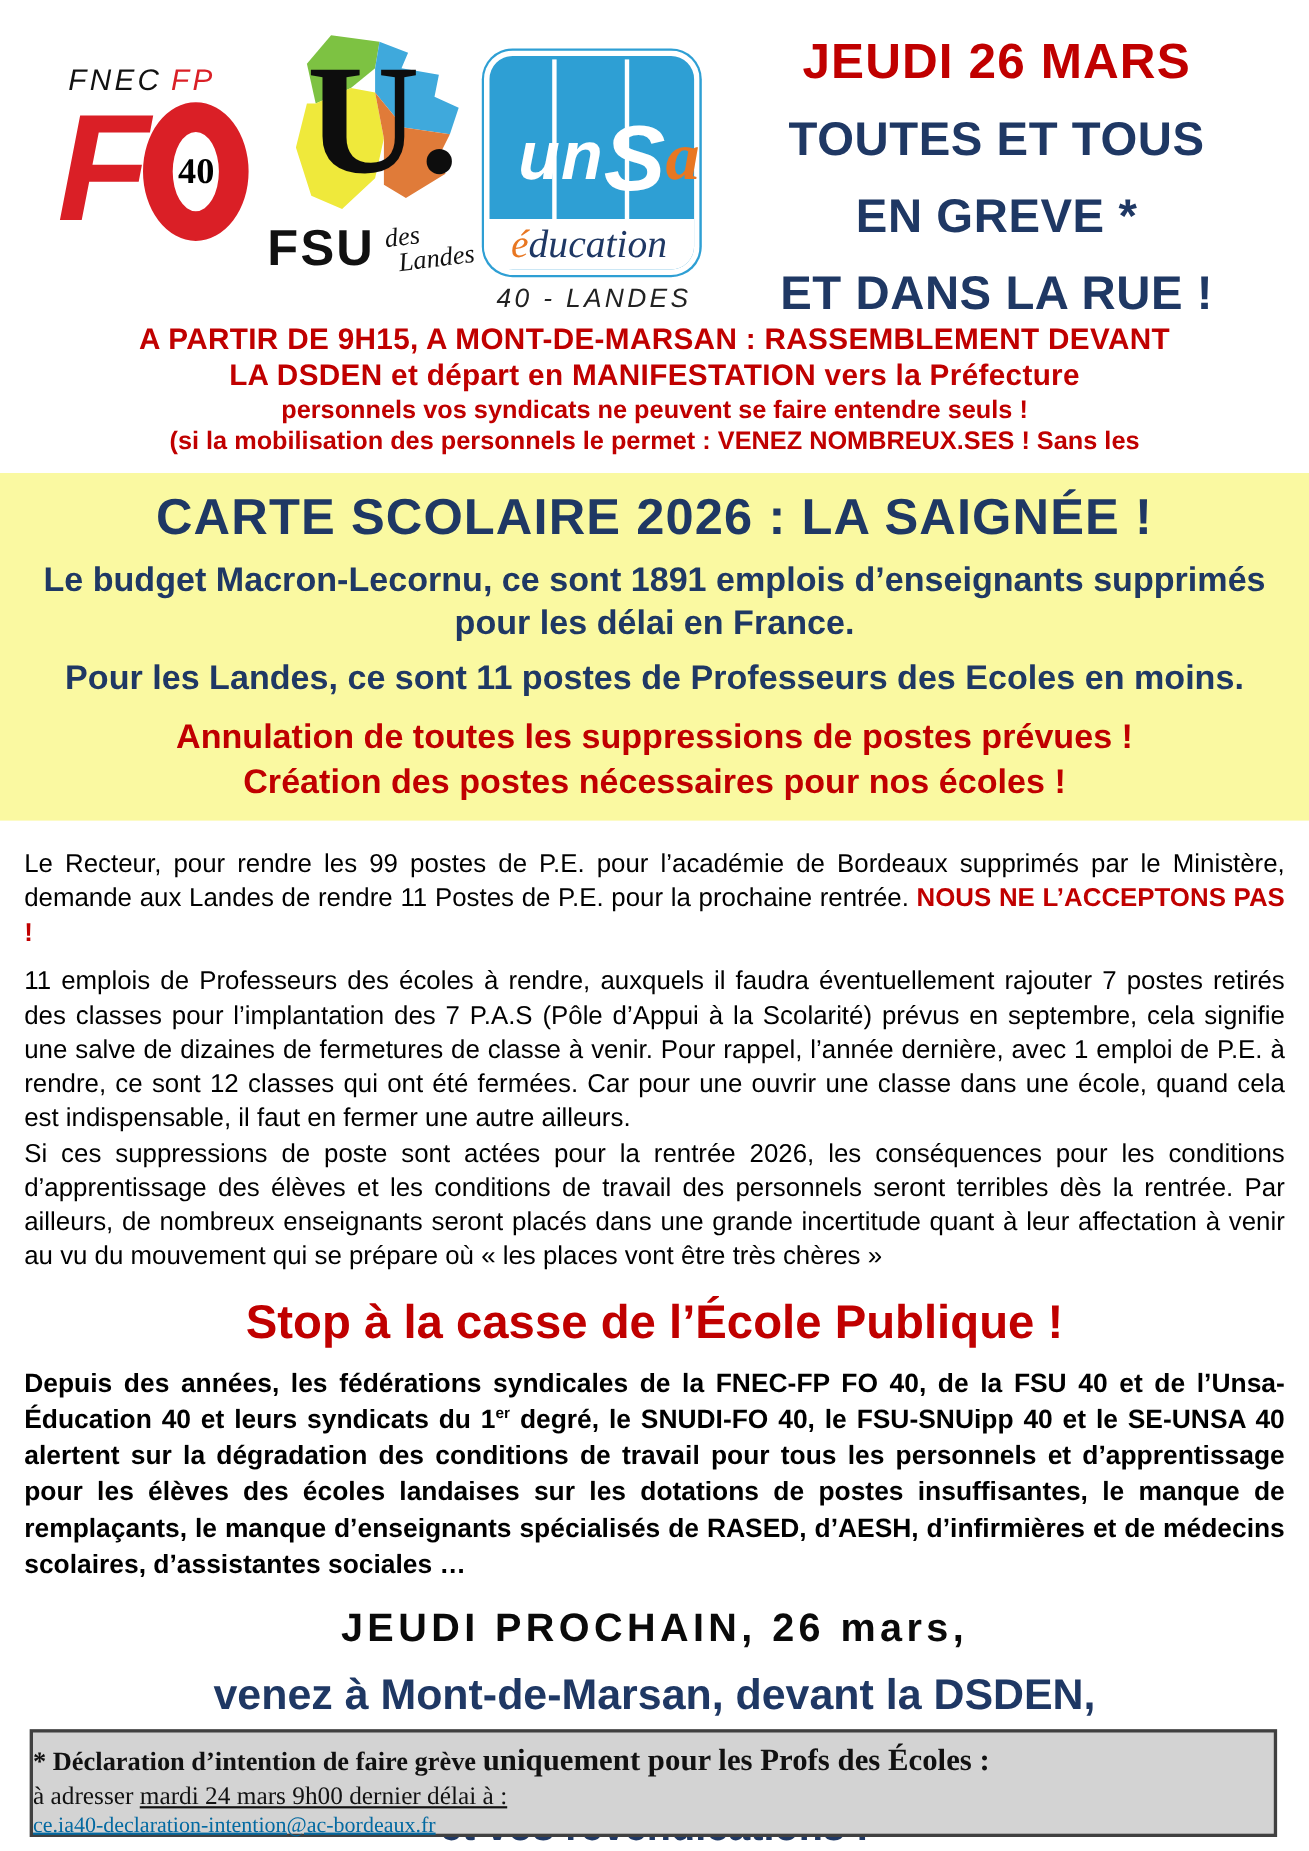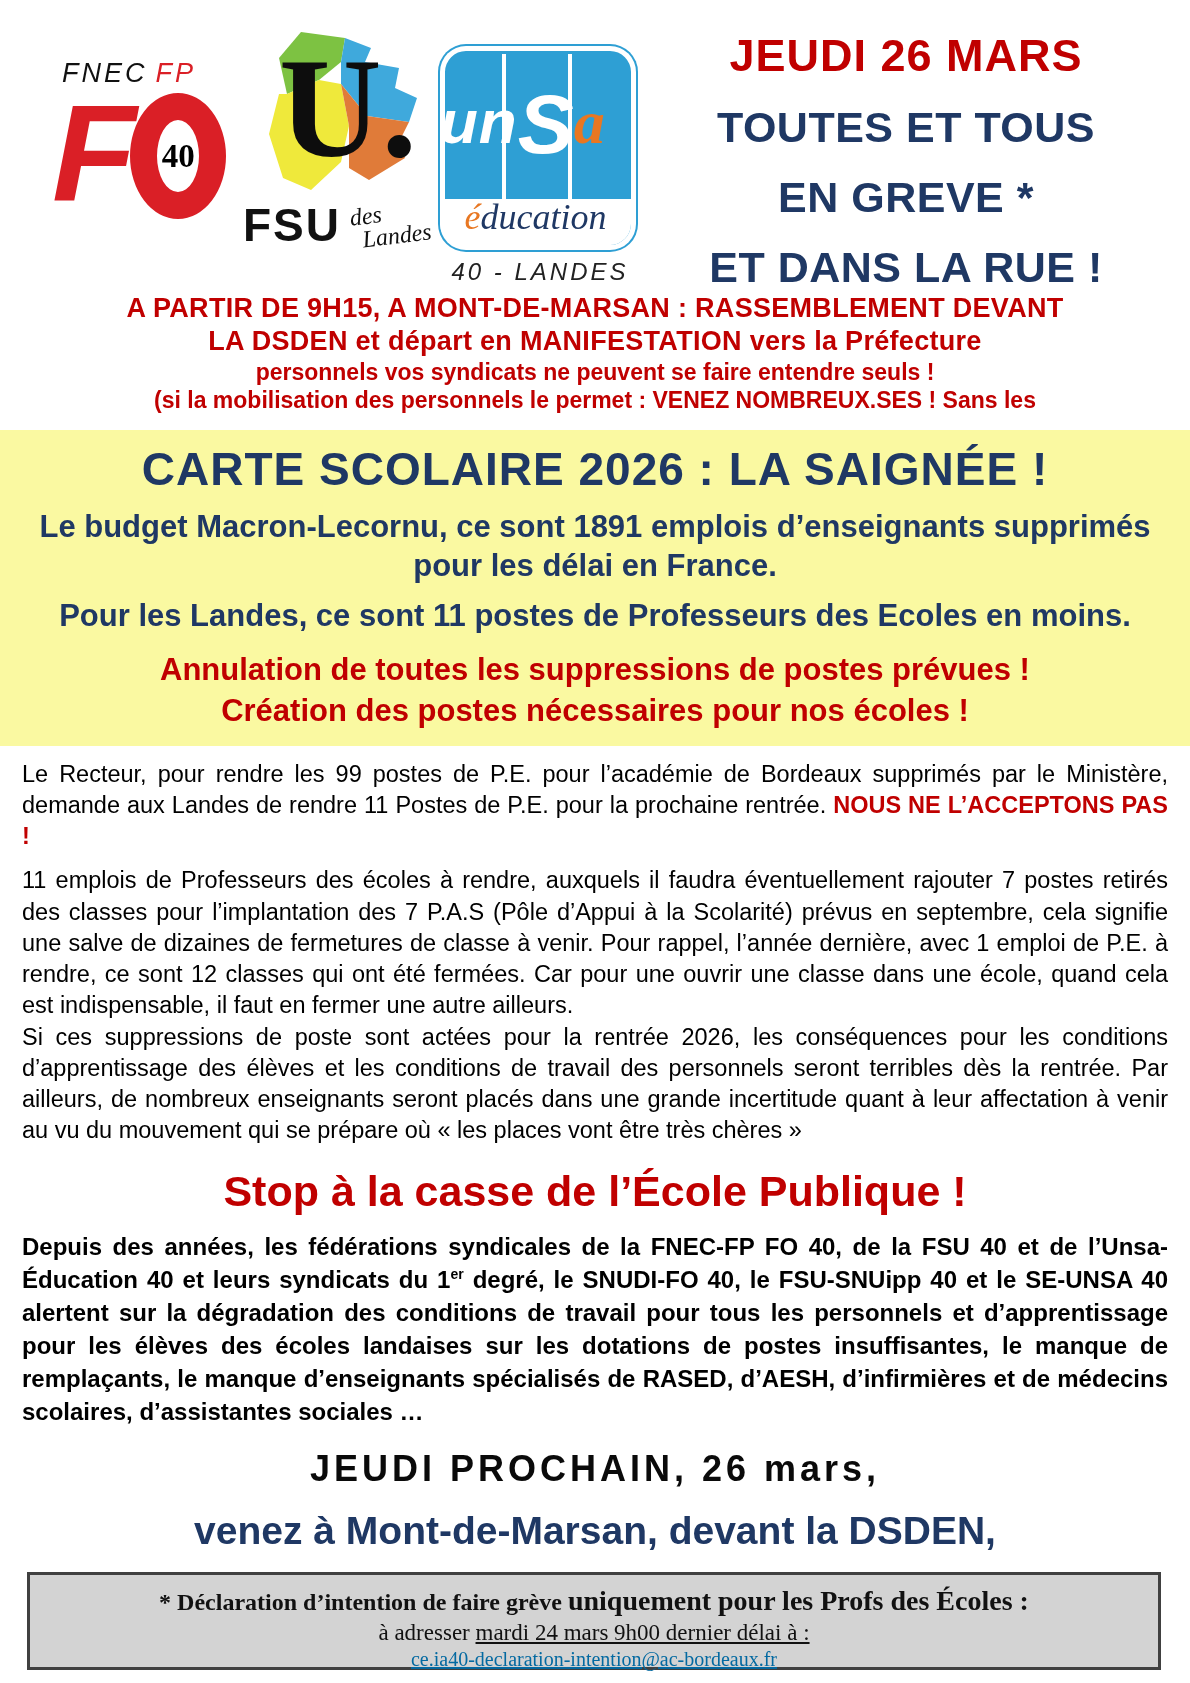--- a/index.html
+++ b/index.html
@@ -28,25 +28,25 @@
   .fsu-u { font-family:"Liberation Serif", serif; font-weight:bold; }
   .fsu-bottom { display:flex; align-items:flex-start; margin-top:-6px; }
   .fsu-acronym { font-size:46px; font-weight:800; letter-spacing:2px; color:#111; line-height:1; }
   .fsu-script { font-family:"Liberation Serif", serif; font-style:italic; font-size:24px; color:#111; line-height:0.95; margin-left:10px; transform:rotate(-7deg); }
   .fsu-script .l2 { margin-left:10px; }
 
   .unsa-logo { position:absolute; left:440px; top:46px; width:200px; }
   .unsa-box { position:relative; width:196px; height:204px; background:#2e9fd4; border-radius:26px; box-shadow: inset 0 0 0 5px #ffffff, 0 0 0 2px #2e9fd4; overflow:hidden; }
   .unsa-sep { position:absolute; top:8px; bottom:48px; width:4px; background:#ffffff; }
   .unsa-sep.s1 { left:62px; } .unsa-sep.s2 { left:128px; }
-  .unsa-word { position:absolute; left:0; right:0; top:36px; text-align:left; color:#ffffff; font-weight:900; font-style:italic; line-height:1; white-space:nowrap; }
+  .unsa-word { position:absolute; left:0; right:0; top:56px; text-align:right; color:#ffffff; font-weight:900; font-style:italic; line-height:1; white-space:nowrap; }
   .unsa-word .p1 { font-size:62px; letter-spacing:1px; }
   .unsa-word .p2 { font-size:84px; vertical-align:-10px; }
   .unsa-word .p3 { font-family:"Liberation Serif", serif; font-size:62px; color:#e87722; font-style:italic; }
-  .unsa-strip { position:absolute; left:0; right:5px; bottom:5px; height:46px; background:#ffffff; border-radius:0 0 21px 21px; display:flex; align-items:flex-start; justify-content:center; }
+  .unsa-strip { position:absolute; left:0; right:5px; bottom:5px; height:46px; background:#ffffff; border-radius:0 0 21px 21px; display:flex; align-items:center; justify-content:center; }
   .unsa-edu { font-family:"Liberation Serif", serif; font-style:italic; font-size:36px; color:#1f3864; line-height:1; }
   .unsa-edu .accent { color:#e87722; }
   .unsa-region { margin-top:8px; text-align:center; font-style:italic; font-size:24px; letter-spacing:3px; color:#222; }
 
   .headline { position:absolute; left:640px; right:18px; top:30px; text-align:center; }
   .headline .h-red { color:#c00000; font-size:45px; font-weight:800; letter-spacing:1px; }
   .headline .h-navy { color:#1f3864; font-size:43px; font-weight:800; margin-top:21px; letter-spacing:0.5px; }
 
   
   .callout { text-align:center; color:#c00000; font-weight:bold; margin-top:4px; }
@@ -57,41 +57,41 @@
   .banner { background:#faf9a1; margin-top:16px; padding:12px 10px 16px; text-align:center; }
   .banner-title { color:#1f3864; font-size:46px; font-weight:800; letter-spacing:1px; }
   .banner-blue { color:#1f3864; font-weight:800; font-size:31px; line-height:1.25; }
   .banner-blue.first { margin-top:12px; }
   .banner-blue.landes { margin-top:12px; }
   .banner-red { color:#c00000; font-weight:800; font-size:31px; line-height:1.2; }
   .banner-red.first { margin-top:15px; }
   .banner-red.second { margin-top:4px; }
 
   
-  .body-text { padding:13px 22px 0; font-size:23.5px; line-height:1.33; text-align:justify; }
+  .body-text { padding:24px 22px 0; font-size:23.5px; line-height:1.33; text-align:justify; }
   .body-text p { margin:0; }
   .body-text .p1 { margin-bottom:13px; }
   .p1-red { color:#c00000; font-weight:bold; }
 
   .stop-heading { text-align:center; color:#c00000; font-size:43px; font-weight:800; margin-top:20px; }
 
   .federation-par { padding:14px 22px 0; font-weight:bold; font-size:24px; line-height:1.38; text-align:justify; }
   .federation-par sup { font-size:14px; }
 
   
   .appeal { text-align:center; margin-top:20px; }
   .appeal .a1 { color:#0a0a0a; font-size:36px; font-weight:800; letter-spacing:4px; }
   .appeal .a2 { color:#1f3864; font-size:39px; font-weight:800; margin-top:19px; }
   .appeal .a3 { color:#1f3864; font-size:36px; font-weight:800; margin-top:18px; }
   .appeal .a4 { color:#1f3864; font-size:36px; font-weight:800; margin-top:16px; }
 
   
   .notice {
     position:absolute; left:27px; top:1572px; width:1134px; height:98px;
-    background:#d3d3d3; border:3px solid #404040; text-align:center;
+    background:#d3d3d3; border:3px solid #404040; 
     font-family:"Liberation Serif", serif; padding-top:10px;
   }
   .notice .n1 { font-size:24px; font-weight:bold; color:#111; }
   .notice .n1 .emph { font-size:28px; }
   .notice .n2 { font-size:23px; margin-top:3px; color:#111; }
   .notice .n2 .u { text-decoration:underline; }
   .notice .mail-link { display:inline-block; margin-top:2px; font-size:20px; color:#0369a1; text-decoration:underline; cursor:pointer; }
 </style>
 </head>
 <body>

